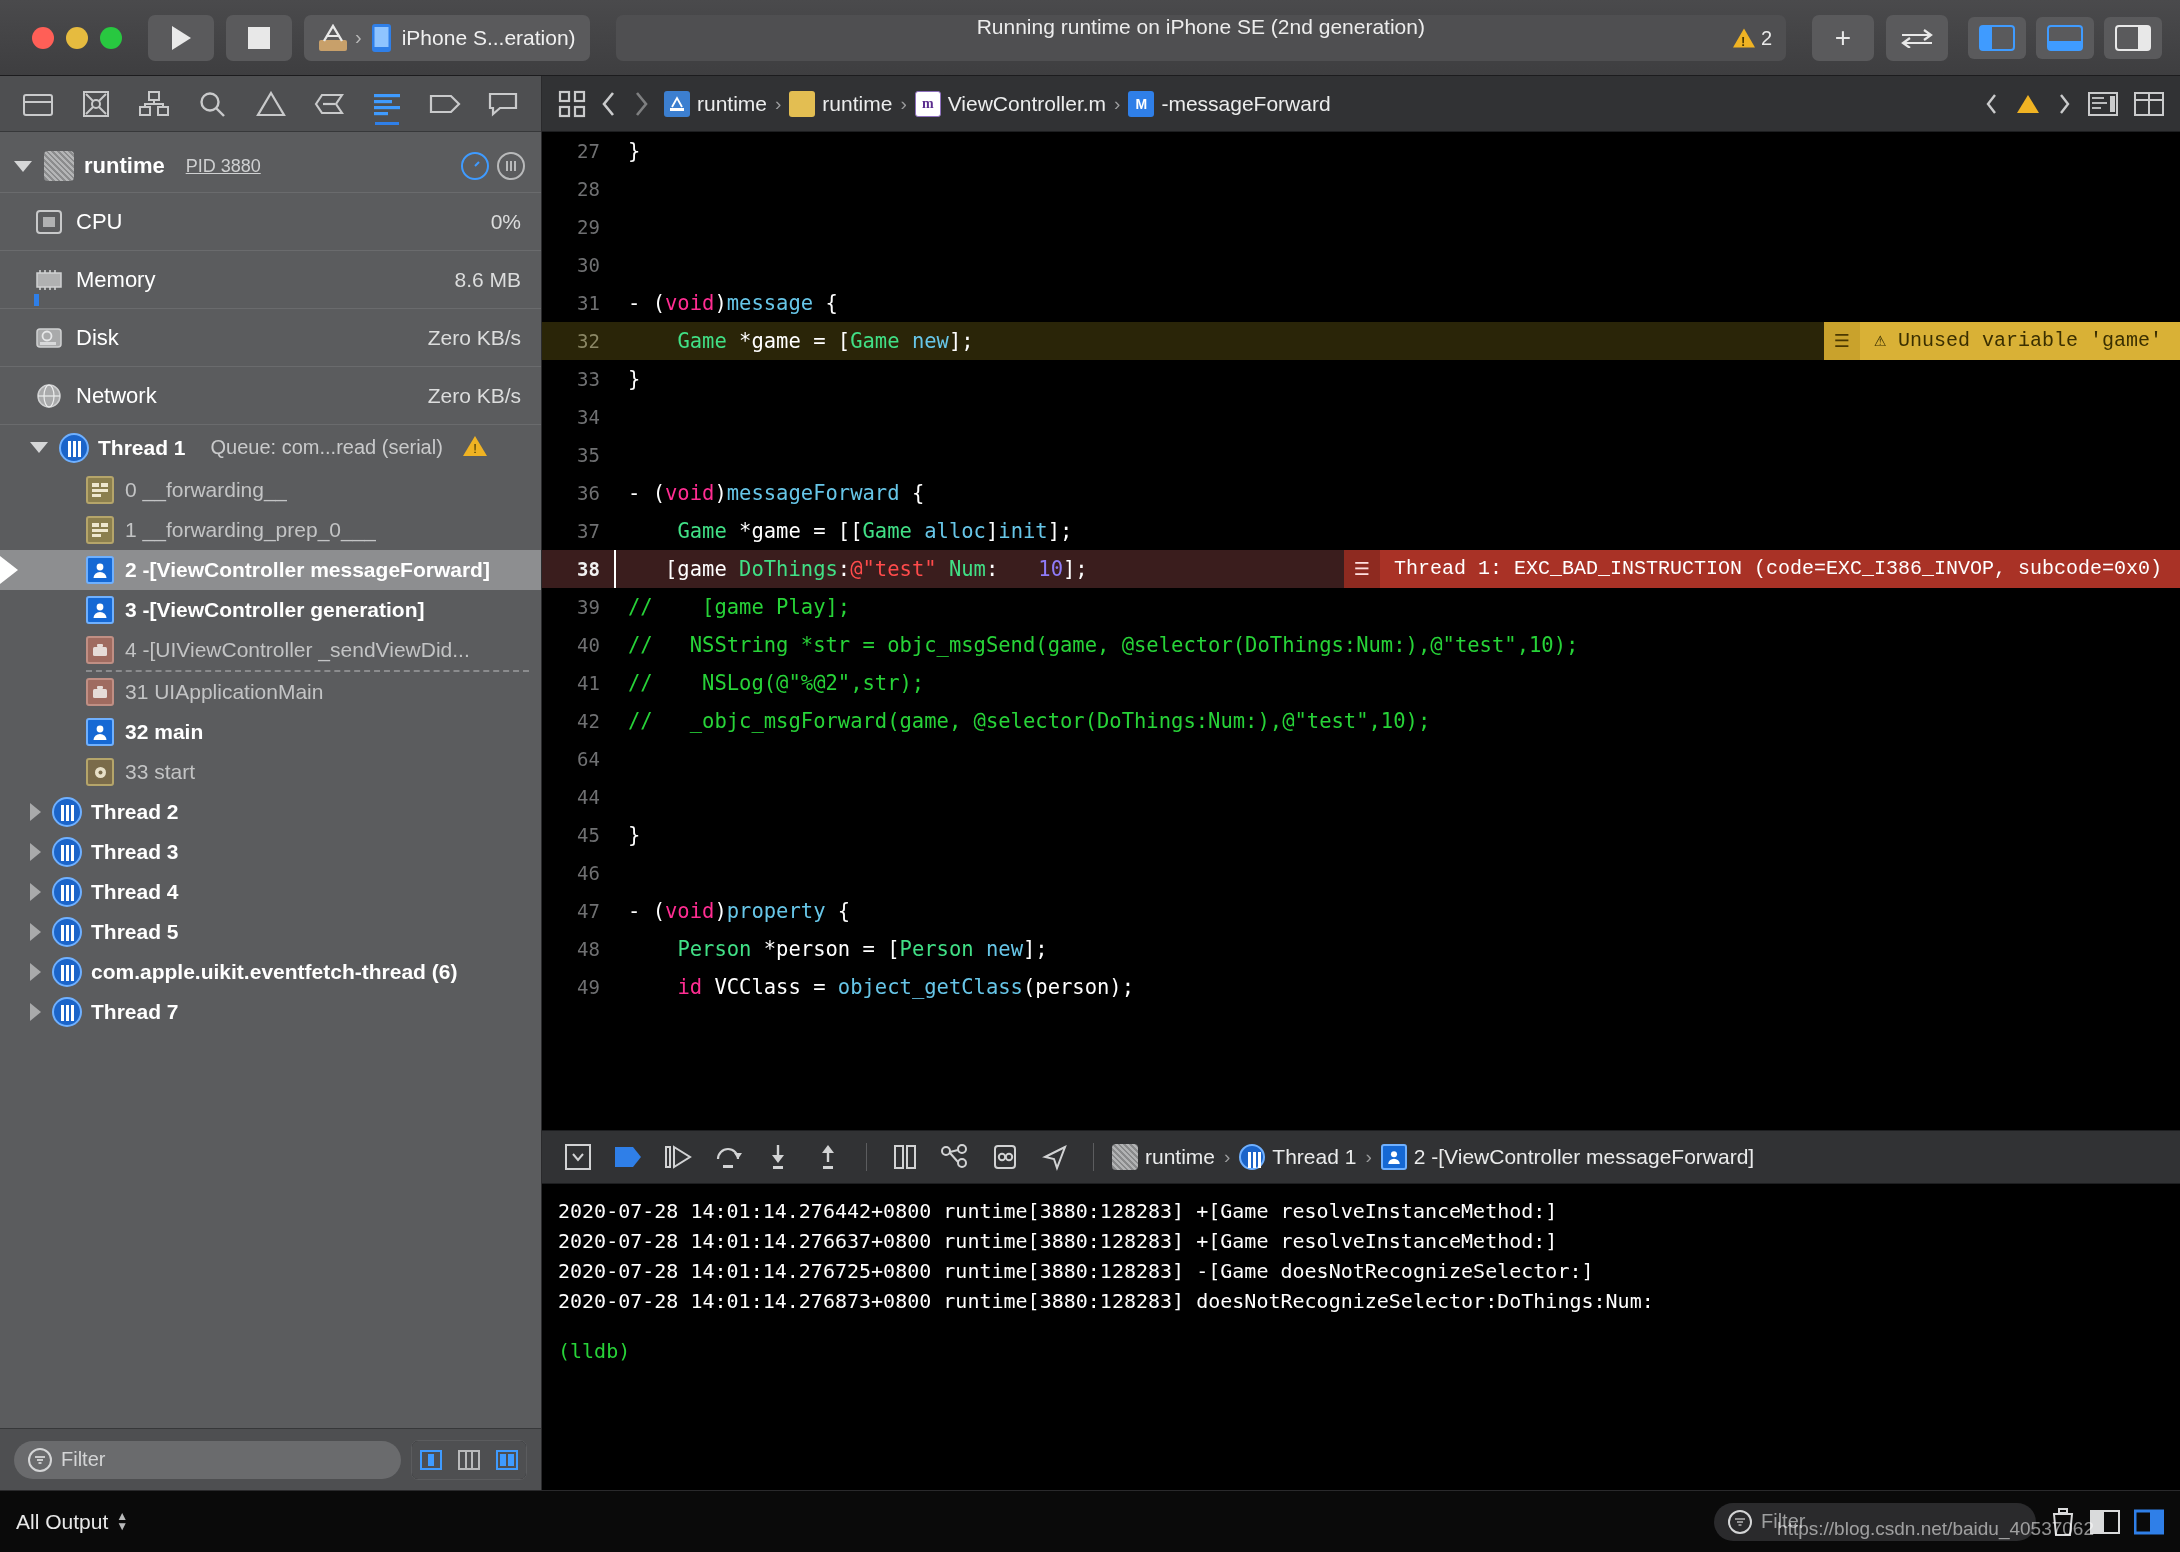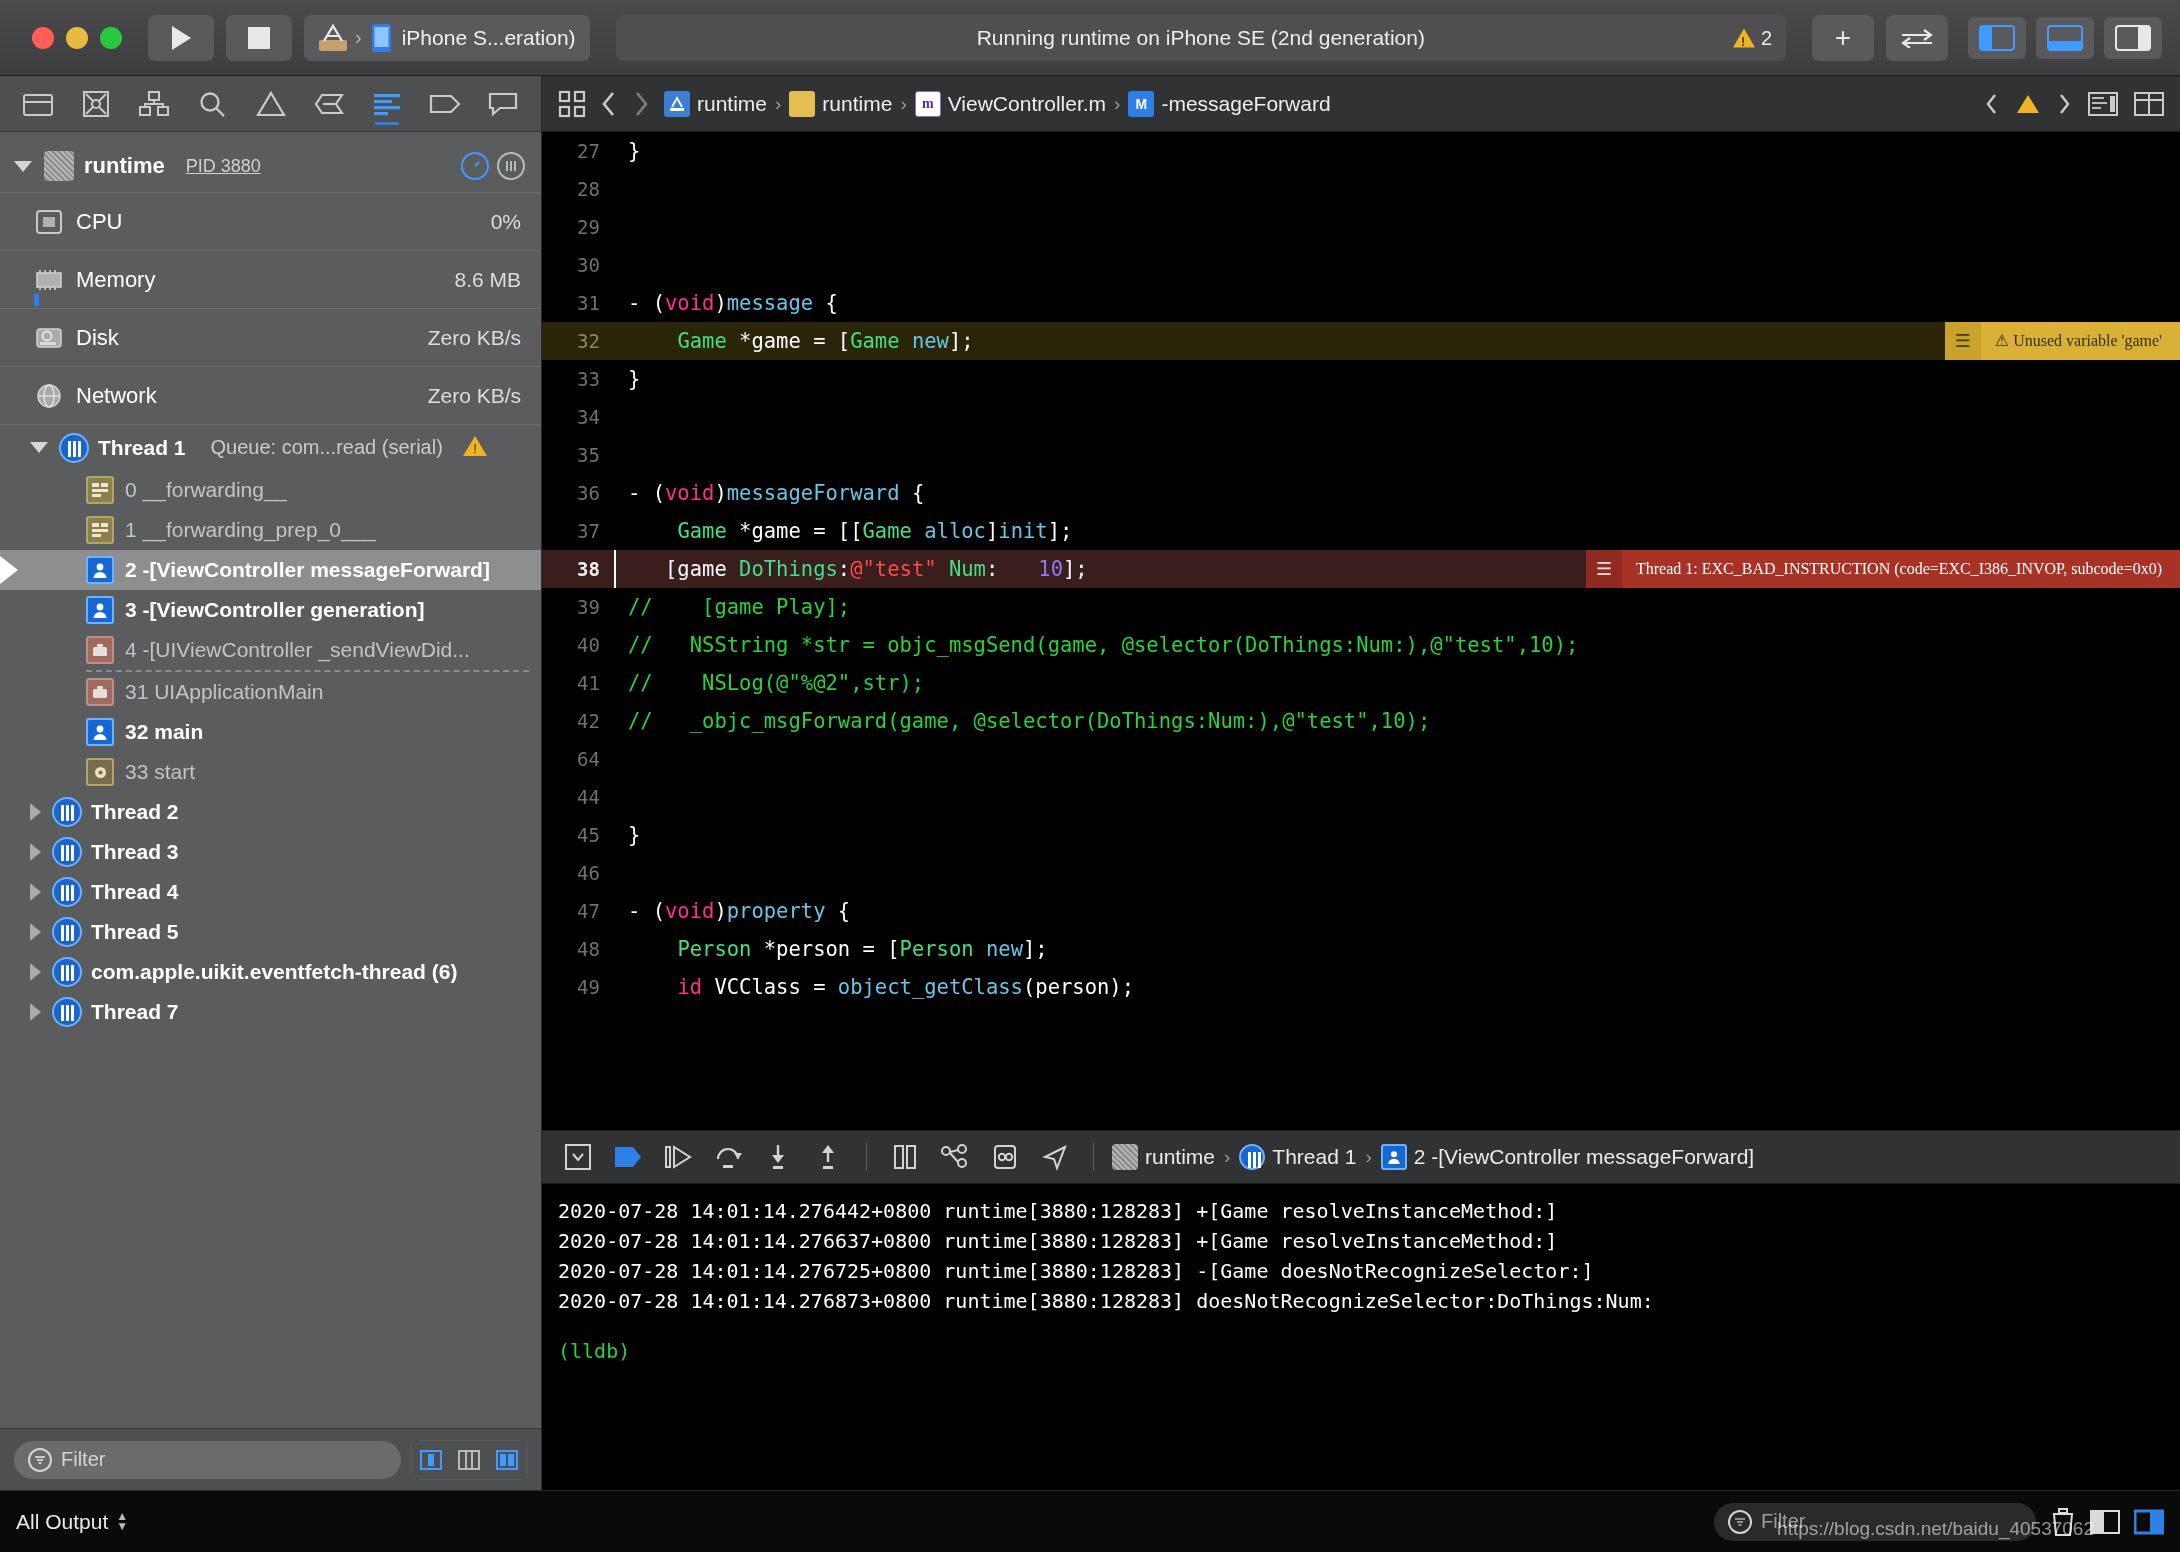--- a/index.html
+++ b/index.html
@@ -51,21 +51,21 @@
     display: flex; align-items: center; gap: 7px;
     padding: 0 14px;
     color: #f0f0f0; font-size: 21px;
     white-space: nowrap;
   }
   .chev-sep { color: #c8c8c8; font-size: 20px; opacity: .85; }
 
   .status-box {
     flex: 1 1 auto;
     height: 46px; background: #4f4f51; border-radius: 7px;
-    display: flex; align-items: center; justify-content: center;
+    display: flex; justify-content: center;
     position: relative;
     color: #ececec; font-size: 21px;
     margin: 0 14px;
   }
   .status-warn {
     position: absolute; right: 14px; top: 50%; transform: translateY(-50%);
     display: flex; align-items: center; gap: 6px;
     font-size: 20px; color: #e9e9e9;
   }
   .warn-tri { width: 0; height: 0; border-left: 11px solid transparent; border-right: 11px solid transparent; border-bottom: 19px solid #f0b323; position: relative; }
@@ -269,21 +269,21 @@
   .num  { color: #8f7bf7; margin-left: 40px; }
   .cmt  { color: #27d338; }
   .pln  { color: #ffffff; }
 
   .issue-banner {
     position: absolute; right: 0; top: 0; height: 38px;
     display: flex; align-items: stretch;
   }
   .ib-handle { width: 36px; background: rgba(255,255,255,.18); display:flex;align-items:center;justify-content:center;color:#f2d8d8;font-size:18px;}
   .ib-handle.warnh { background: rgba(255,255,255,.22); color: #4a3800; }
-  .ib-text { display: flex; align-items: center; padding: 0 18px 0 14px; font-size: 16px; font-family: Liberation Serif, serif; white-space: nowrap; }
+  .ib-text { display: flex; align-items: center; padding: 0 18px 0 14px; font-size: 20px; font-family: Liberation Mono, monospace; white-space: nowrap; }
   .ib.err .ib-text { background: #a93226; color: #ffffff; }
   .ib.err .ib-handle { background: #8e2a20; color: #ffdede; }
   .ib.warn .ib-text { background: #d9b136; color: #3a2f00; }
   .ib.warn .ib-handle { background: #c9a22c; }
 
   
   .debugbar {
     height: 54px; flex: 0 0 54px;
     background: #313234;
     border-top: 1px solid #1d1e20;

